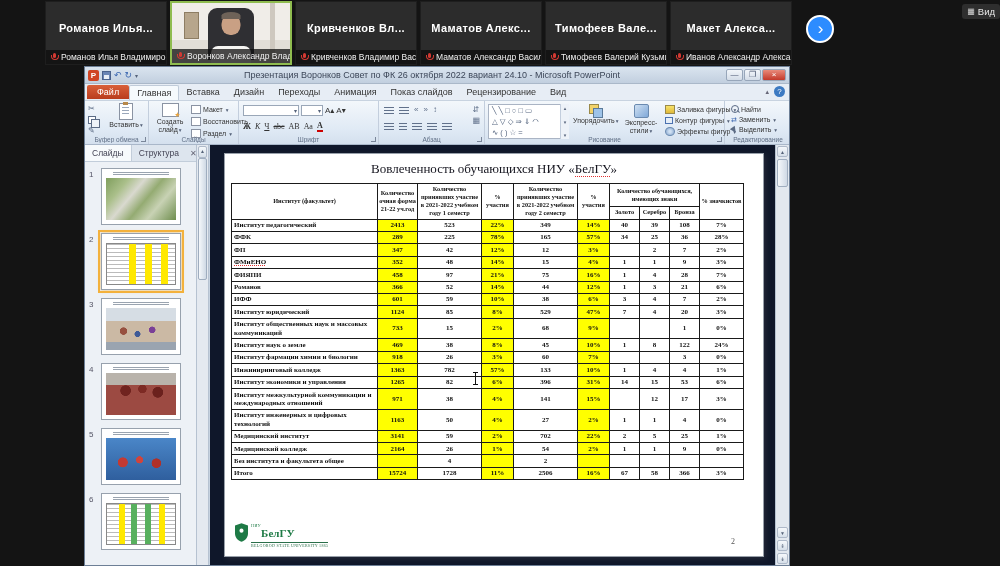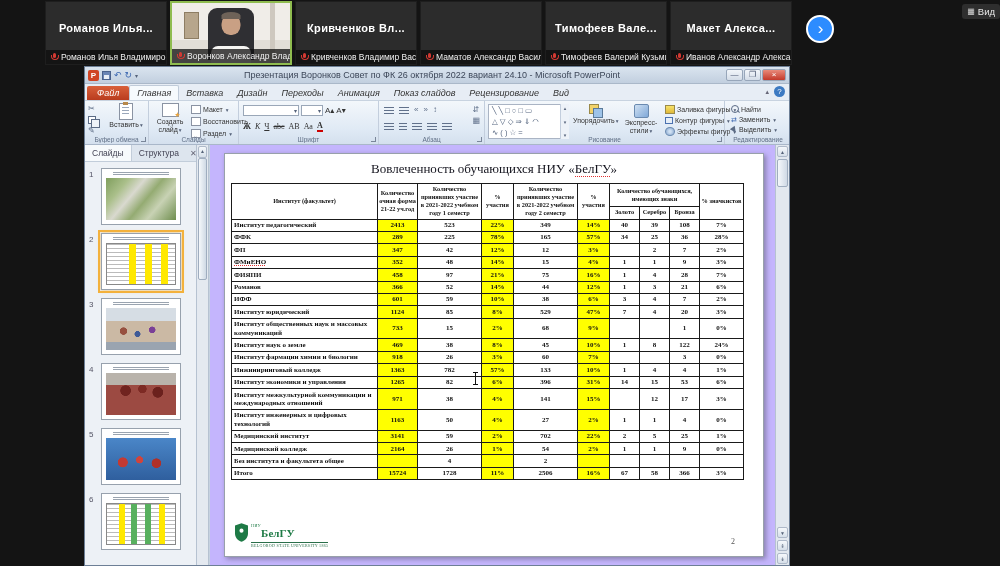--- a/index.html
+++ b/index.html
@@ -121,21 +121,21 @@
   .k2 .timg{background-image:linear-gradient(#ffe800 0 0),linear-gradient(#ffe800 0 0),linear-gradient(#ffe800 0 0),repeating-linear-gradient(#bbb 0 1px,#fff 1px 4px);background-size:7px 100%,7px 100%,7px 100%,100% 100%;background-position:22px 0,38px 0,54px 0,0 0;background-repeat:no-repeat,no-repeat,no-repeat,repeat;}
   .k3 .timg{background-image:radial-gradient(circle at 25% 55%,#97503f 0 6%,transparent 7%),radial-gradient(circle at 45% 62%,#3f5a97 0 6%,transparent 7%),radial-gradient(circle at 66% 52%,#7a3f97 0 6%,transparent 7%),linear-gradient(#d6dde4 0 30%,#cbb9a4 30% 80%,#9aa4b0 80% 100%);}
   .k4 .timg{background-image:radial-gradient(circle at 28% 42%,#70231f 0 9%,transparent 10%),radial-gradient(circle at 52% 38%,#7d2a24 0 9%,transparent 10%),radial-gradient(circle at 74% 46%,#6b211d 0 9%,transparent 10%),linear-gradient(#b9b3ab 0 28%,#9c4a42 28% 100%);}
   .k5 .timg{background-image:radial-gradient(circle at 24% 58%,#c23a34 0 8%,transparent 9%),radial-gradient(circle at 48% 52%,#d0443c 0 8%,transparent 9%),radial-gradient(circle at 72% 60%,#b03028 0 8%,transparent 9%),linear-gradient(#4a86c8,#2f5f9e);}
   .k6 .timg{background-image:linear-gradient(#ffe800 0 0),linear-gradient(#58b05e 0 0),linear-gradient(#58b05e 0 0),linear-gradient(#ffe800 0 0),repeating-linear-gradient(#bbb 0 1px,#fff 1px 4px);background-size:6px 100%,6px 100%,6px 100%,6px 100%,100% 100%;background-position:12px 0,24px 0,38px 0,52px 0,0 0;background-repeat:no-repeat,no-repeat,no-repeat,no-repeat,repeat;}
   .pane-scroll{position:absolute;left:112px;top:78px;width:12px;bottom:0;background:#e4e9f0;border-right:1px solid #b6c2d1;box-sizing:border-box;}
   .ps-up{position:absolute;top:1px;left:1px;right:1px;height:10px;text-align:center;font-size:5px;color:#56647a;background:linear-gradient(#f5f8fb,#d6dfe9);border:1px solid #aeb9c9;border-radius:2px;line-height:9px;}
   .ps-thumb{position:absolute;top:13px;left:1px;right:1px;height:120px;background:linear-gradient(90deg,#f5f8fb,#cfd9e5);border:1px solid #9fadbf;border-radius:2px;}
 
   
-  .canvas{position:absolute;left:125px;top:78px;right:14px;bottom:0;background:#c4b5fd;overflow:hidden;}
+  .canvas{position:absolute;left:125px;top:78px;right:14px;bottom:0;background:#0f172a;overflow:hidden;}
   .slide{position:absolute;left:14px;top:8px;width:540px;height:404px;background:#fff;border:1px solid #98a0aa;box-shadow:2px 2px 5px rgba(60,60,70,.45);box-sizing:border-box;}
   .slide-title{margin-top:7px;text-align:center;font-family:"Liberation Serif",serif;font-size:13px;line-height:1.3;color:#14141e;}
   .misspell{border-bottom:1px dotted #e03030;}
   .name.misspell-cell{text-decoration:underline dotted #e03030 1px;}
   #slide-table{margin:5px 0 0 6px;border-collapse:collapse;table-layout:fixed;width:512px;font-family:"Liberation Serif",serif;}
   #slide-table th,#slide-table td{border:1px solid #1a1a1a;overflow:hidden;}
   #slide-table th{font-size:6.3px;font-weight:bold;padding:1px;line-height:1.3;word-wrap:break-word;vertical-align:middle;color:#111;}
   #slide-table td{font-size:7px;font-weight:bold;padding:1.5px 2px;text-align:center;line-height:1.2;color:#111;word-wrap:break-word;}
   #slide-table td.name{text-align:left;}
   #slide-table td.hl{background:#ffff00;}
@@ -189,20 +189,21 @@
           </div>
         </div>
         <div class="tile">
           <div class="tname">Кривченков Вл...</div>
           <div class="tlabel">
             <span class="mic"></span>
             <span class="txt">Кривченков Владимир Васил...</span>
           </div>
         </div>
         <div class="tile">
+          <div class="tname">Маматов Алекс...</div>
           <div class="tlabel">
             <span class="mic"></span>
             <span class="txt">Маматов Александр Василье...</span>
           </div>
         </div>
         <div class="tile">
           <div class="tname">Тимофеев Вале...</div>
           <div class="tlabel">
             <span class="mic"></span>
             <span class="txt">Тимофеев Валерий Кузьмич</span>
@@ -237,21 +238,21 @@
       </span>
       <span class="tb-title">Презентация Воронков Совет по ФК 26 октября 2022 вариант 24.10  -  Microsoft PowerPoint</span>
       <span class="winbtns">
         <span class="wbtn">—</span>
         <span class="wbtn">❐</span>
         <span class="wbtn close">×</span>
       </span>
     </div>
 
     <div class="tabrow">
-      <span id="tabs-holder" style="display:flex;align-items:center;font-style:italic;">
+      <span id="tabs-holder" style="display:flex;align-items:flex-start;">
           <span class="tab file">Файл</span>
           <span class="tab active">Главная</span>
           <span class="tab">Вставка</span>
           <span class="tab">Дизайн</span>
           <span class="tab">Переходы</span>
           <span class="tab">Анимация</span>
           <span class="tab">Показ слайдов</span>
           <span class="tab">Рецензирование</span>
           <span class="tab">Вид</span>
         </span>

